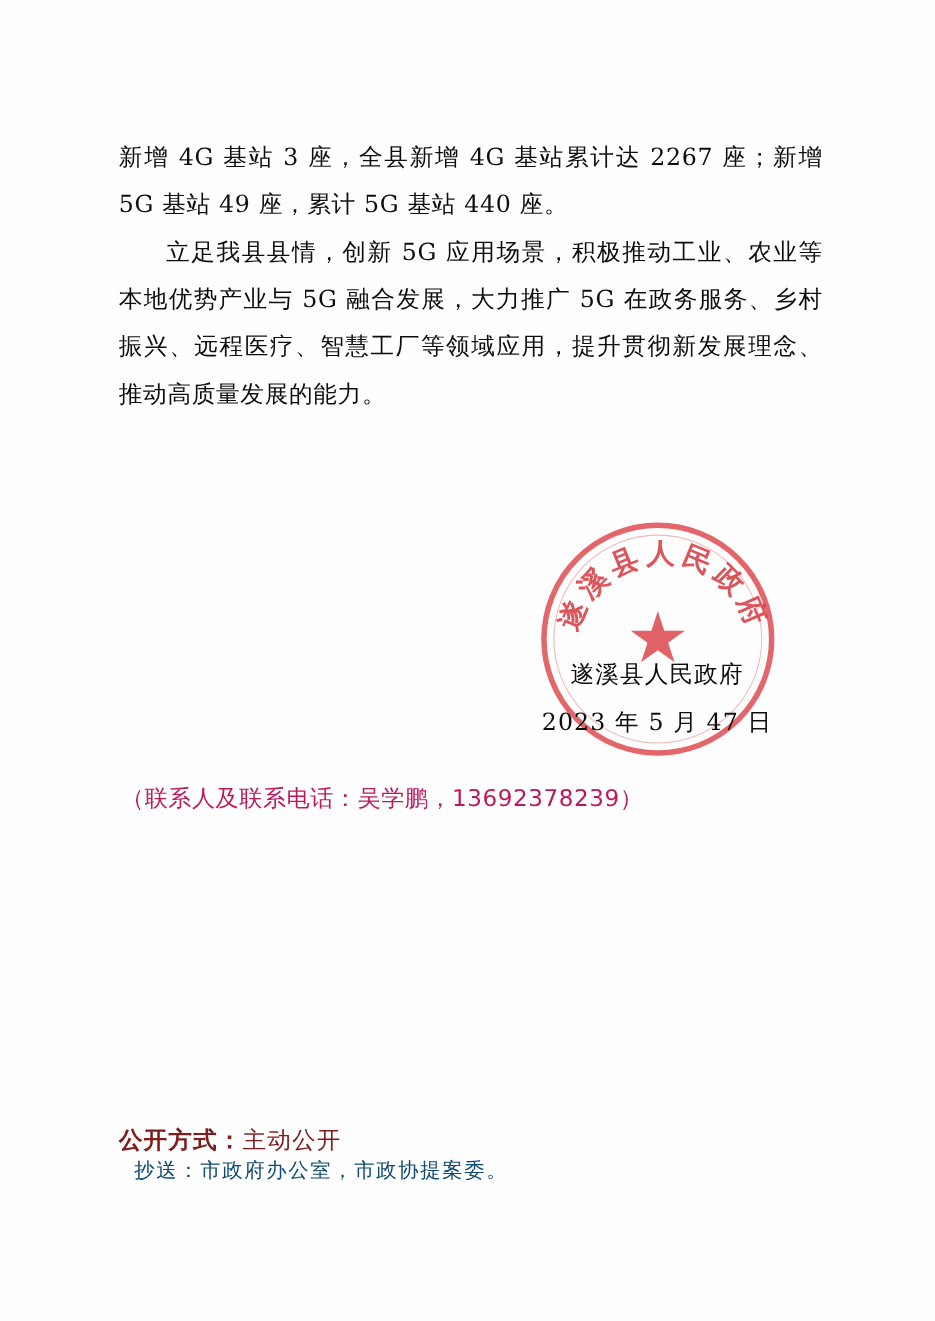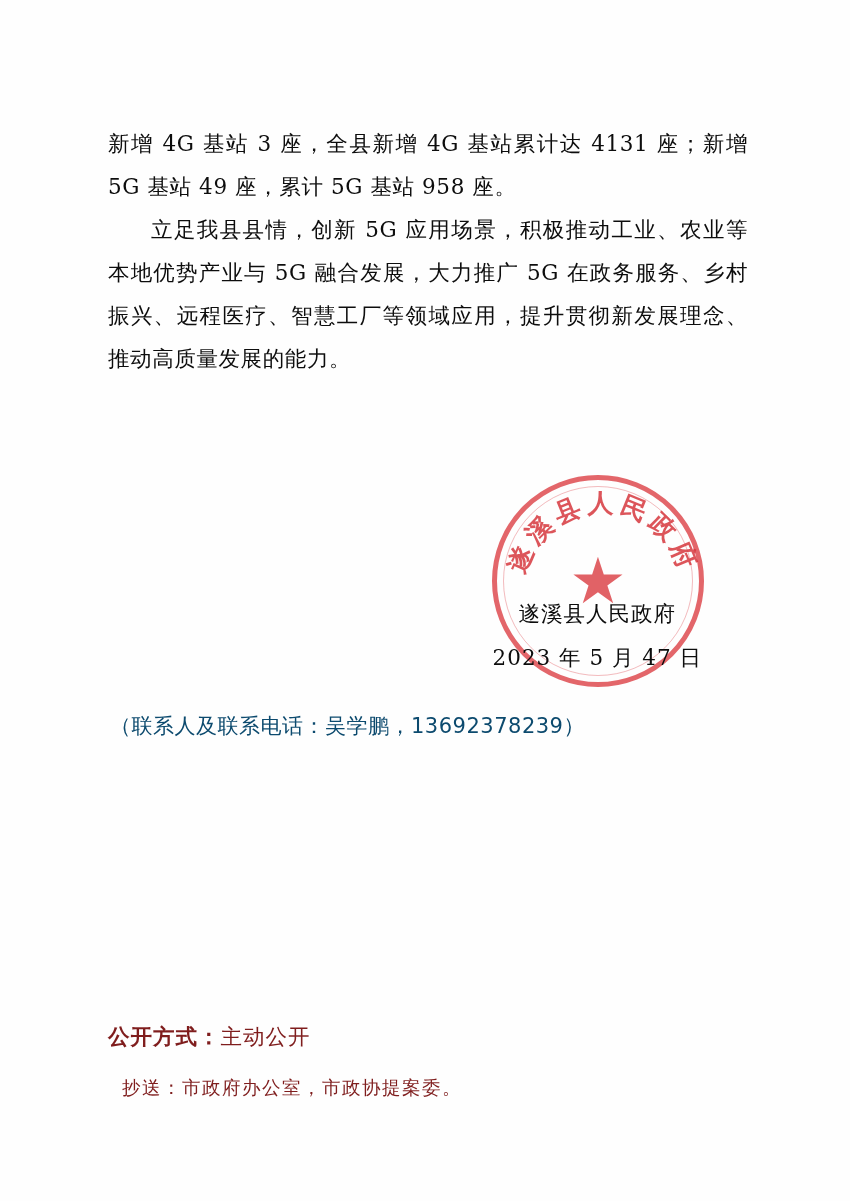--- a/index.html
+++ b/index.html
@@ -122,21 +122,21 @@
   }
 
   
   .contact {
     position: absolute;
     left: 110px;
     top: 712px;
     font-size: 21px;
     letter-spacing: 0.5px;
     font-family: "DejaVu Sans", "Liberation Sans", sans-serif;
-    color: #0c4a6e;
+    color: #be185d;
   }
 
   
   .footer {
     position: absolute;
     left: 108px;
     right: 108px;
     top: 1022px;
   }
   .disclosure {
@@ -145,35 +145,34 @@
     font-family: "DejaVu Sans", "Liberation Sans", sans-serif;
     color: #7f1d1d;
   }
   .disclosure .label {
     font-weight: bold;
   }
   .disclosure .value {
     font-weight: normal;
   }
   .cc-line {
-    margin-top: 24px;
     margin-left: 14px;
     font-size: 18.5px;
     letter-spacing: 1.5px;
     font-family: "DejaVu Sans", "Liberation Sans", sans-serif;
-    color: #7f1d1d;
+    color: #0c4a6e;
   }
 </style>
 </head>
 <body>
 
 <div class="page">
 
   <div class="body-text">
-    <p class="para">新增 4G 基站 3 座，全县新增 4G 基站累计达 4131 座；新增 5G 基站 49 座，累计 5G 基站 958 座。</p>
+    <p class="para">新增 4G 基站 3 座，全县新增 4G 基站累计达 2267 座；新增 5G 基站 49 座，累计 5G 基站 440 座。</p>
     <p class="para indent">立足我县县情，创新 5G 应用场景，积极推动工业、农业等本地优势产业与 5G 融合发展，大力推广 5G 在政务服务、乡村振兴、远程医疗、智慧工厂等领域应用，提升贯彻新发展理念、推动高质量发展的能力。</p>
   </div>
 
   <div class="seal">
     <div class="inner-ring"></div>
     <svg class="seal-arc" viewBox="0 0 212 212">
       <defs>
         <path id="arcPath" d="M 26 112 A 80 80 0 1 1 186 112"></path>
       </defs>
       <text>

